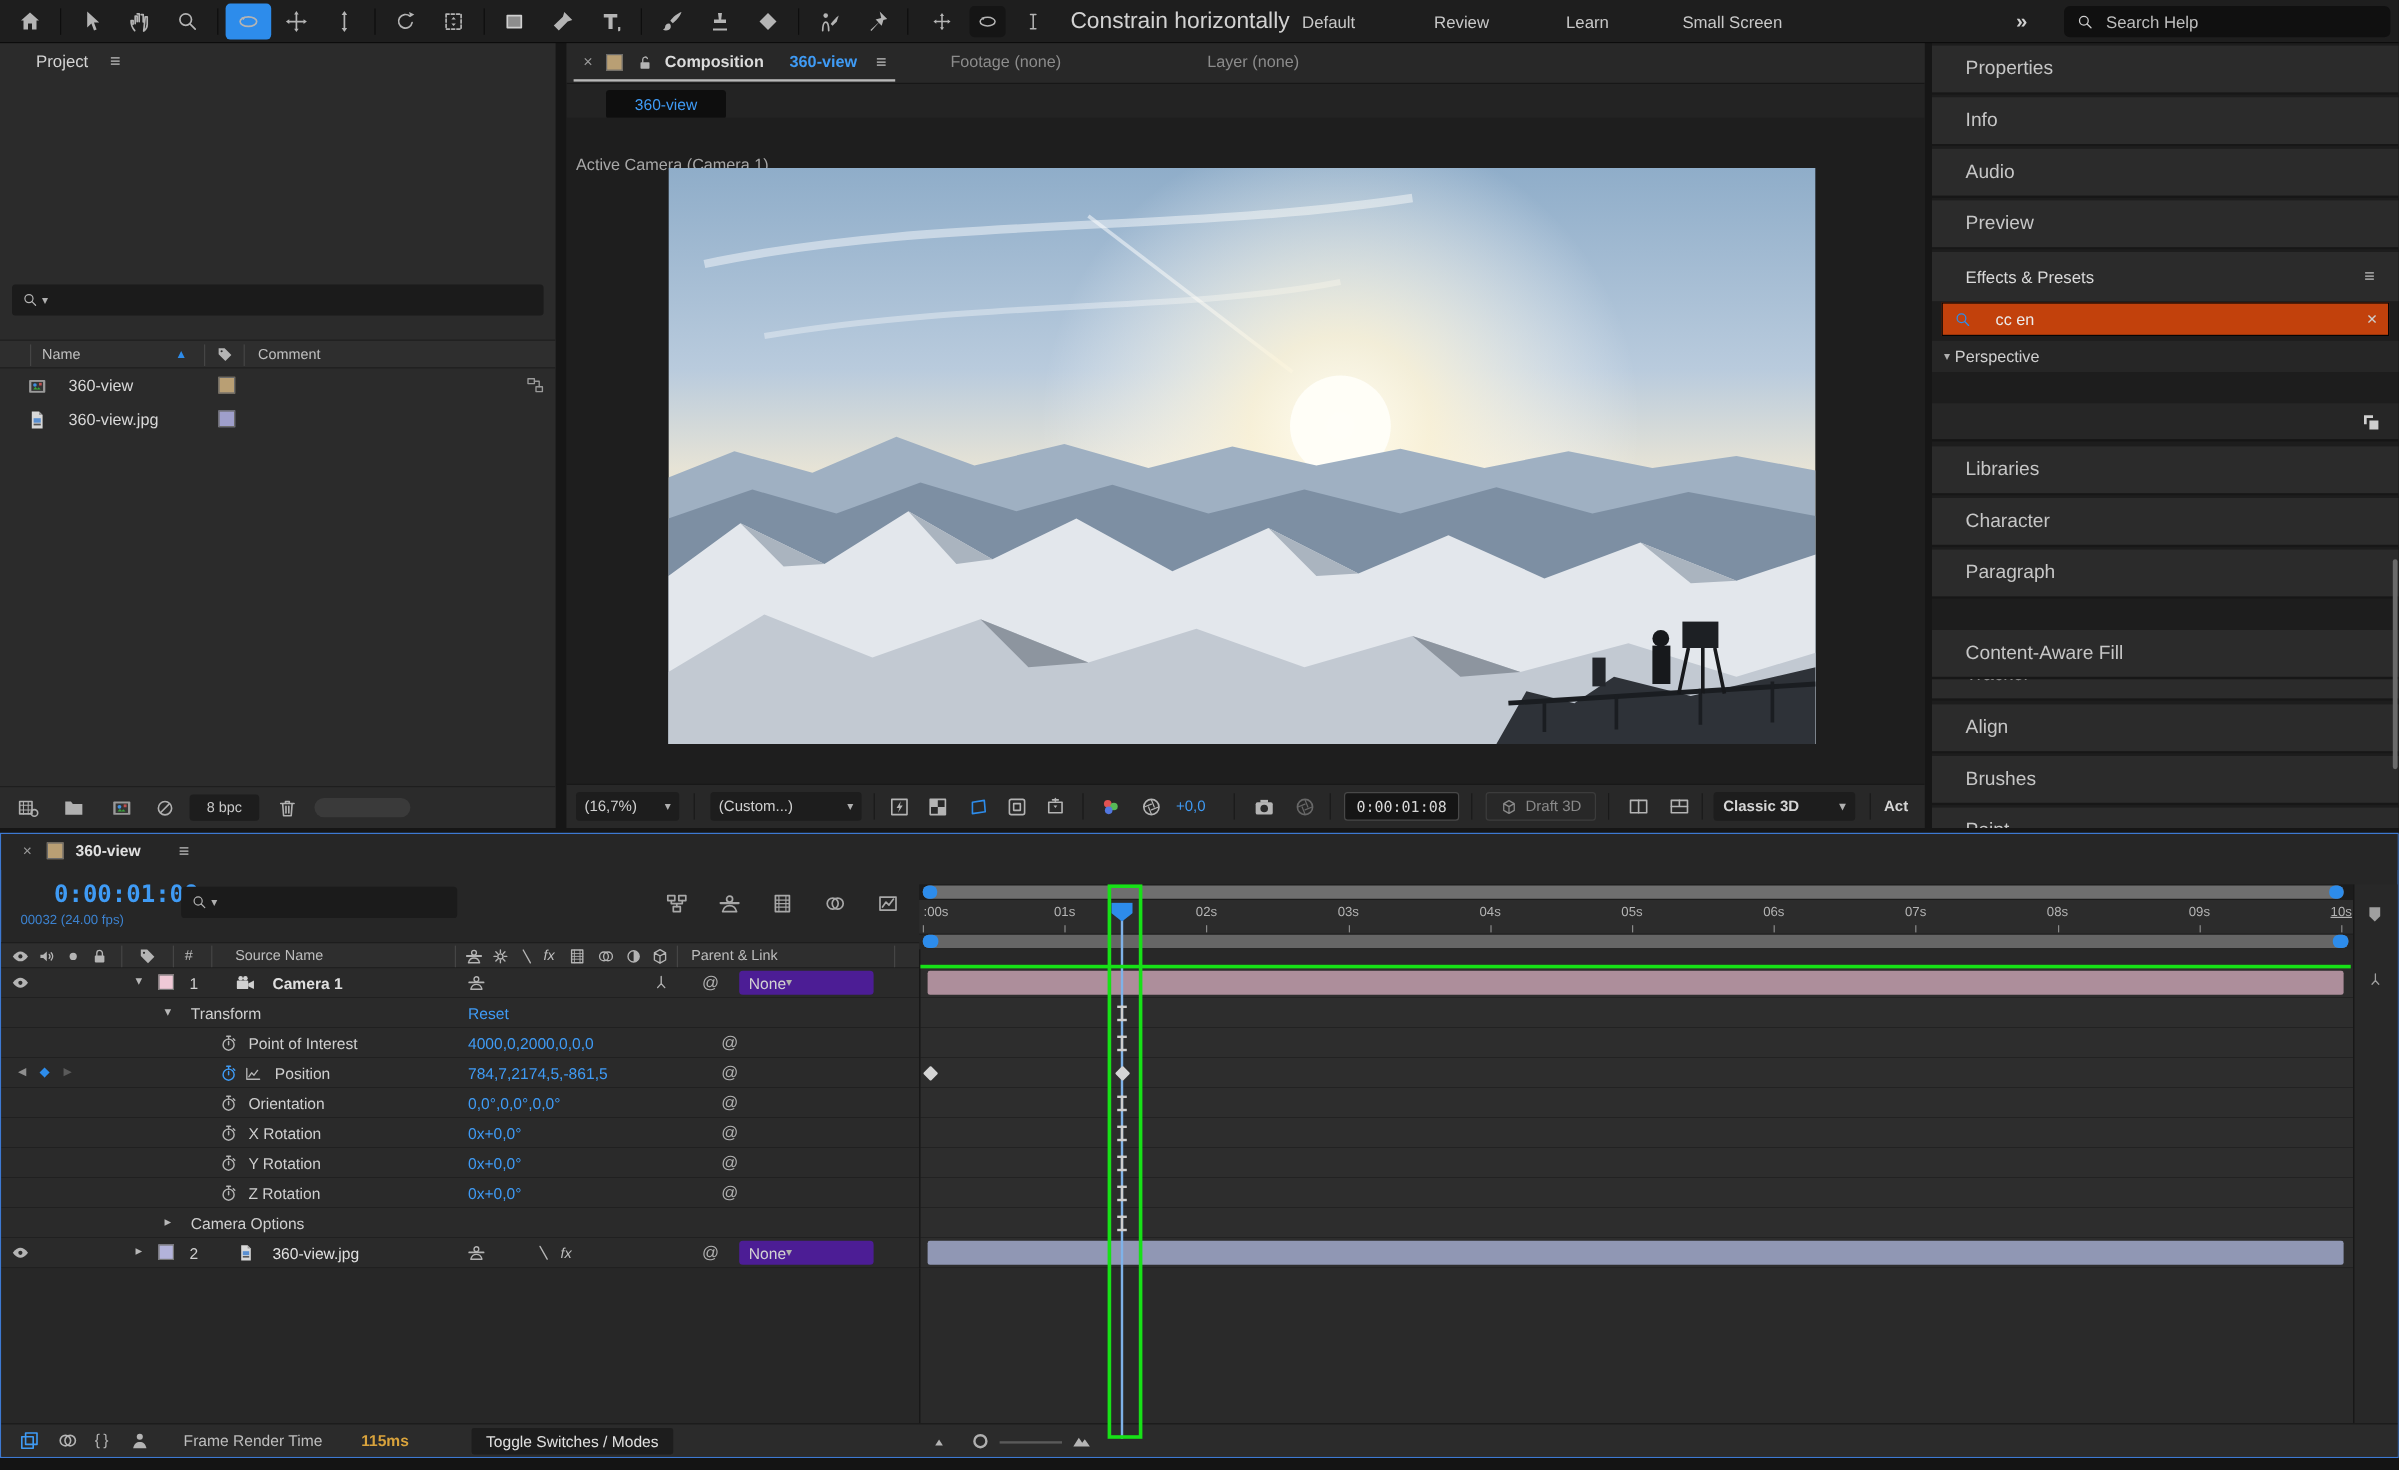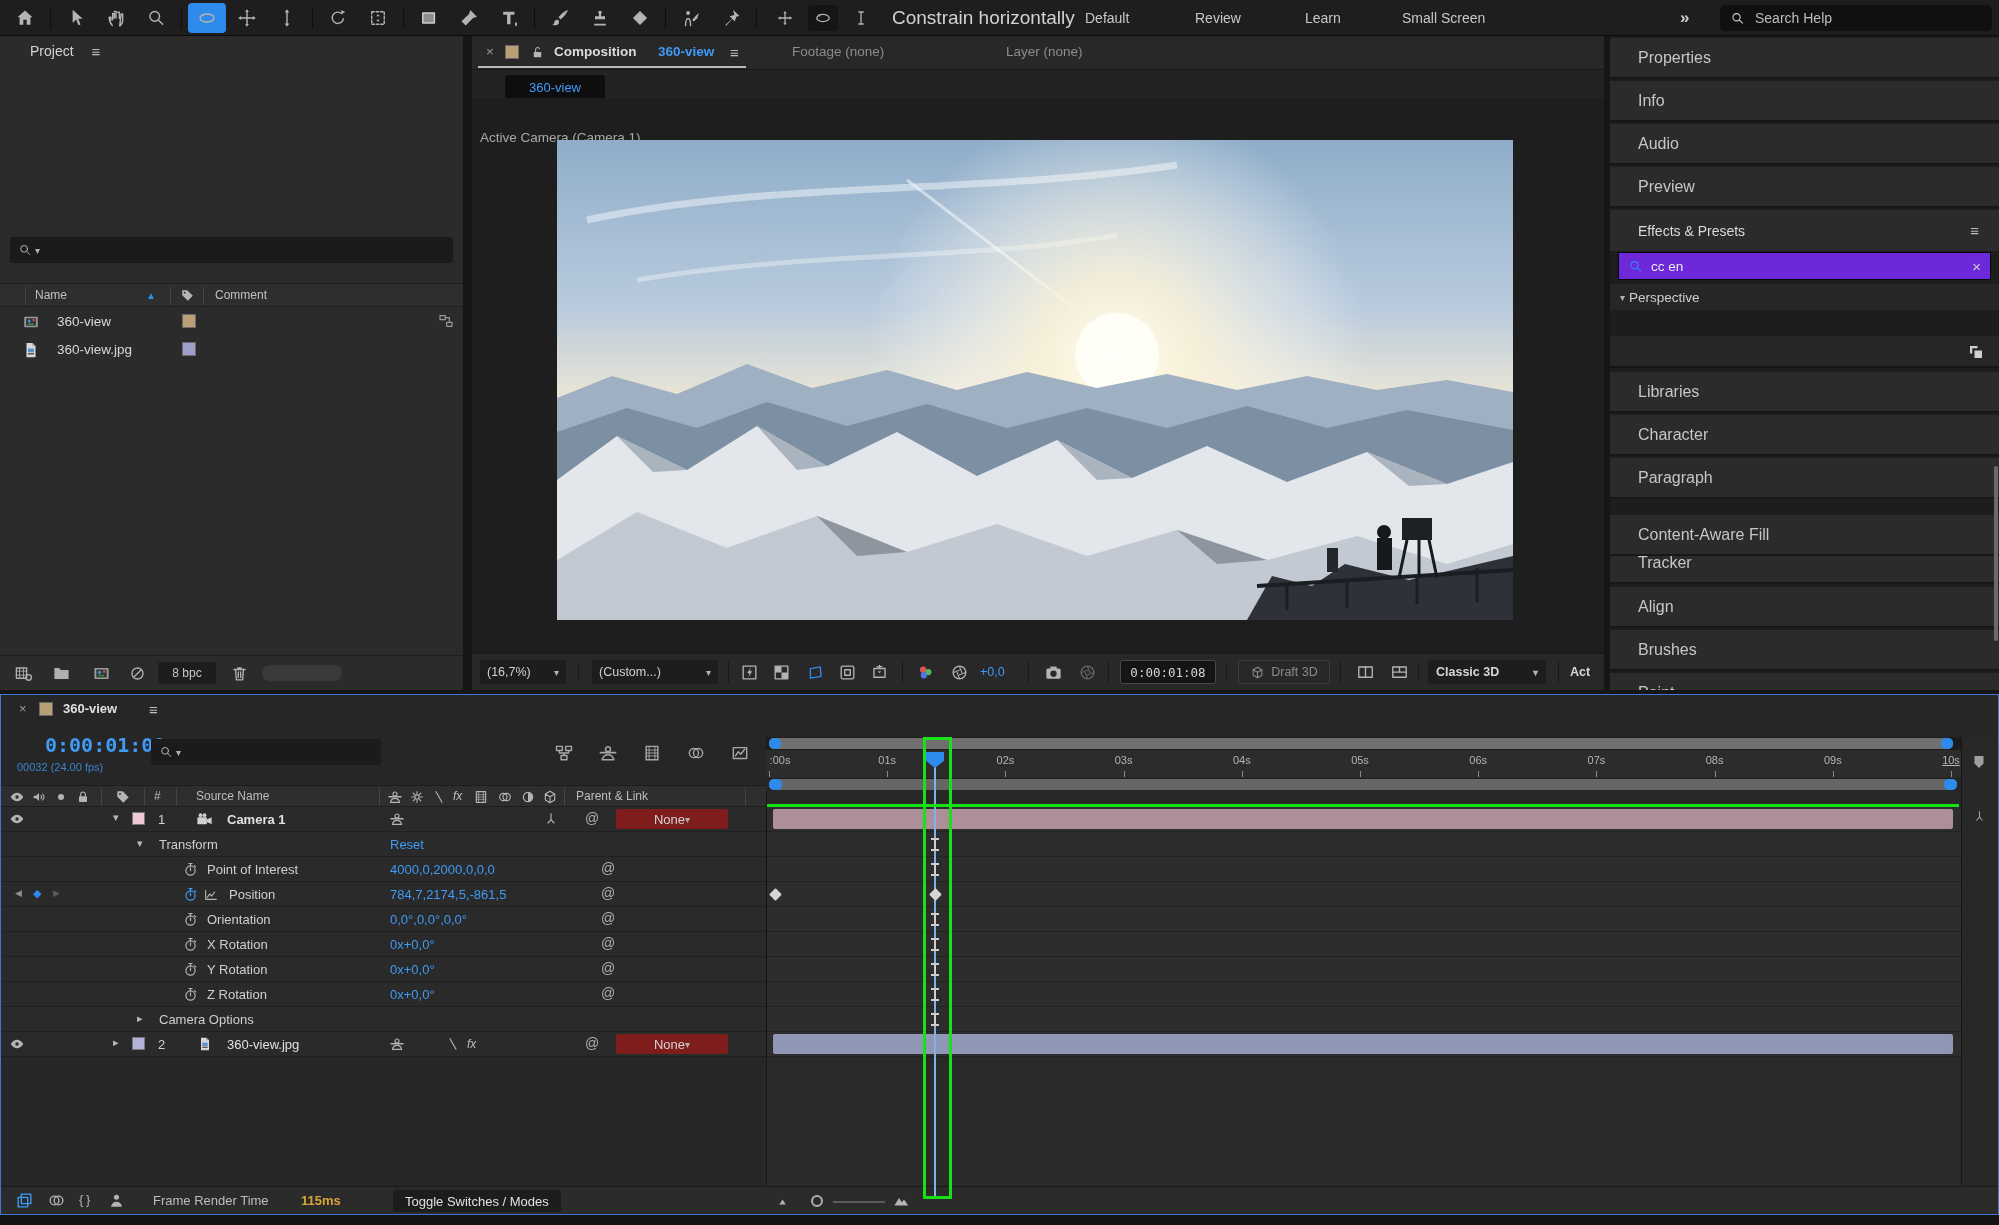--- a/index.html
+++ b/index.html
@@ -57,21 +57,21 @@
 .vf-sep{position:absolute;top:7px;width:1px;height:22px;background:#1a1a1a}
 .vf-icon{position:absolute;top:9px;width:19px;height:19px}
 .chev{font-size:10px;color:#b0b0b0}
 #tc-box{position:absolute;left:648px;top:6px;width:96px;height:24px;background:#151515;border:1px solid #484848;border-radius:3px;display:flex;align-items:center;justify-content:center;color:#d6d6d6;font-family:"DejaVu Sans Mono",monospace;font-size:12.5px}
 #draft3d{position:absolute;left:766px;top:6px;width:92px;height:24px;border:1px solid #3c3c3c;border-radius:3px;display:flex;align-items:center;justify-content:center;gap:6px;color:#8a8a8a}
 #renderer-box{position:absolute;left:956px;top:6px;width:118px;height:24px;background:#1d1d1d;border-radius:3px;display:flex;align-items:center;justify-content:space-between;padding:0 8px;color:#d6d6d6;font-weight:bold}
 
 #sidebar{position:absolute;left:1610px;top:36px;width:389px;height:654px;background:#1d1d1d;overflow:hidden}
 .sbar{position:absolute;left:0;width:100%;height:41px;background:#2b2b2b;border-bottom:2px solid #171717;display:flex;align-items:center;padding-left:28px;color:#c6c6c6;font-size:16px}
 #fx-header{position:absolute;left:0;top:174px;width:100%;height:41px;background:#2b2b2b;display:flex;align-items:center;justify-content:space-between;padding:0 20px 0 28px;color:#dadada;font-size:14px}
-#fx-search{position:absolute;left:8px;top:216px;width:373px;height:28px;background:#6d28d9;border:1px solid #050505;display:flex;align-items:center;padding:0 9px;gap:8px}
+#fx-search{position:absolute;left:8px;top:216px;width:373px;height:28px;background:#c2410c;border:1px solid #050505;display:flex;align-items:center;padding:0 9px;gap:20px}
 #fx-search .icon{width:15px;height:15px;color:#2d8ceb}
 #fx-search .q{color:#ececec;font-size:13.5px;flex:1}
 #fx-search .x{color:#cfcfcf;font-size:15px}
 #fx-cat{position:absolute;left:0;top:248px;width:100%;height:26px;background:#262626;display:flex;align-items:center;gap:4px;padding-left:10px;color:#cfcfcf;font-size:13.5px}
 #fx-item{position:absolute;left:0;top:274px;width:100%;height:26px;background:#262626;display:flex;align-items:center;gap:7px;padding-left:56px}
 #fx-badge{width:20px;height:15px;background:#3b3b3b;border:1px solid #7d7d7d;border-radius:2px;color:#e0e0e0;font-size:10px;display:flex;align-items:center;justify-content:center}
 #fx-name{background:#a2a2a2;color:#151515;font-size:13px;padding:1px 7px}
 #fx-empty{position:absolute;left:0;top:300px;width:100%;height:32px;background:#262626;border-bottom:2px solid #151515}
 #fx-corner{position:absolute;right:14px;top:7px;width:18px;height:18px;color:#cfcfcf}
 #sidebar-scroll{position:absolute;left:384px;top:430px;width:4px;height:175px;background:#6a6a6a;border-radius:2px}
@@ -99,21 +99,21 @@
 .tick-label{position:absolute;top:4px;font-size:11px;color:#b4b4b4;transform:translateX(-50%)}
 .tick-mark{position:absolute;bottom:1px;width:1px;height:6px;background:#8a8a8a}
 #workarea{position:absolute;left:768px;top:84px;width:1188px;height:11px;background:#666;border-radius:5px}
 .wacap{position:absolute;top:0;width:13px;height:11px;background:#2d8ceb;border-radius:5px}
 .lrow{position:absolute;left:0;width:765px;height:25px;font-size:13px}
 .lrow .icon{position:absolute;width:16px;height:16px;top:4px}
 .lname{position:absolute;top:5px;color:#e0e0e0;font-weight:bold}
 .lidx{position:absolute;top:5px;color:#cfcfcf}
 .lswatch{position:absolute;top:5px;width:13px;height:13px;border:1px solid #777}
 .twirl{position:absolute;top:4px;color:#b8b8b8;font-size:11px}
-.none-box{position:absolute;left:615px;top:2px;width:112px;height:20px;background:#7f1d1d;border-radius:3px;display:flex;align-items:center;justify-content:center;padding:0 8px;color:#d4d4d4}
+.none-box{position:absolute;left:615px;top:2px;width:112px;height:20px;background:#4c1d95;border-radius:3px;display:flex;align-items:center;justify-content:flex-start;padding:0 8px;color:#d4d4d4}
 .prop-row{left:0;width:765px;height:25px}
 .plabel{top:5px;color:#cfcfcf}
 .pvalue{top:5px;color:#3f9bf5}
 .pwhip{top:3px;color:#b0b0b0;font-size:14px}
 .pchev{top:5px;color:#b8b8b8;font-size:11px}
 .knav{top:6px;font-size:9px;color:#8f8f8f}
 .kcur{color:#2d8ceb;font-size:11px;top:5px}
 .kdim{color:#5a5a5a}
 .sw-active{color:#3f9bf5}
 .layer-bar{position:absolute;height:20px;border-radius:2px}
@@ -613,21 +613,21 @@
           <path fill="currentColor" stroke="none" d="M10 10h10v10H10z"></path>
           <path fill="currentColor" stroke="none" d="M4 4h10v3H7v7H4z"></path>
         </svg>
       </span>
   </div>
   <div id="sidebar-bottom">
       <div class="sbar" style="top: 336px;">Libraries</div>
       <div class="sbar" style="top: 379px;">Character</div>
       <div class="sbar" style="top: 422px;">Paragraph</div>
       <div class="sbar" style="top: 465px; margin-top: 42px;">Tracker</div>
-      <div class="sbar" style="top: 479px;">Content-Aware Fill</div>
+      <div class="sbar" style="top: 489px;">Content-Aware Fill</div>
       <div class="sbar" style="top: 551px;">Align</div>
       <div class="sbar" style="top: 594px;">Brushes</div>
       <div class="sbar" style="top: 637px;">Paint</div>
     </div>
   <div id="sidebar-scroll"></div>
 </div>
 
 <div id="timeline">
   <div id="tl-tab">
     <span class="abs" style="left:18px;top:6px;color:#9a9a9a">×</span>

